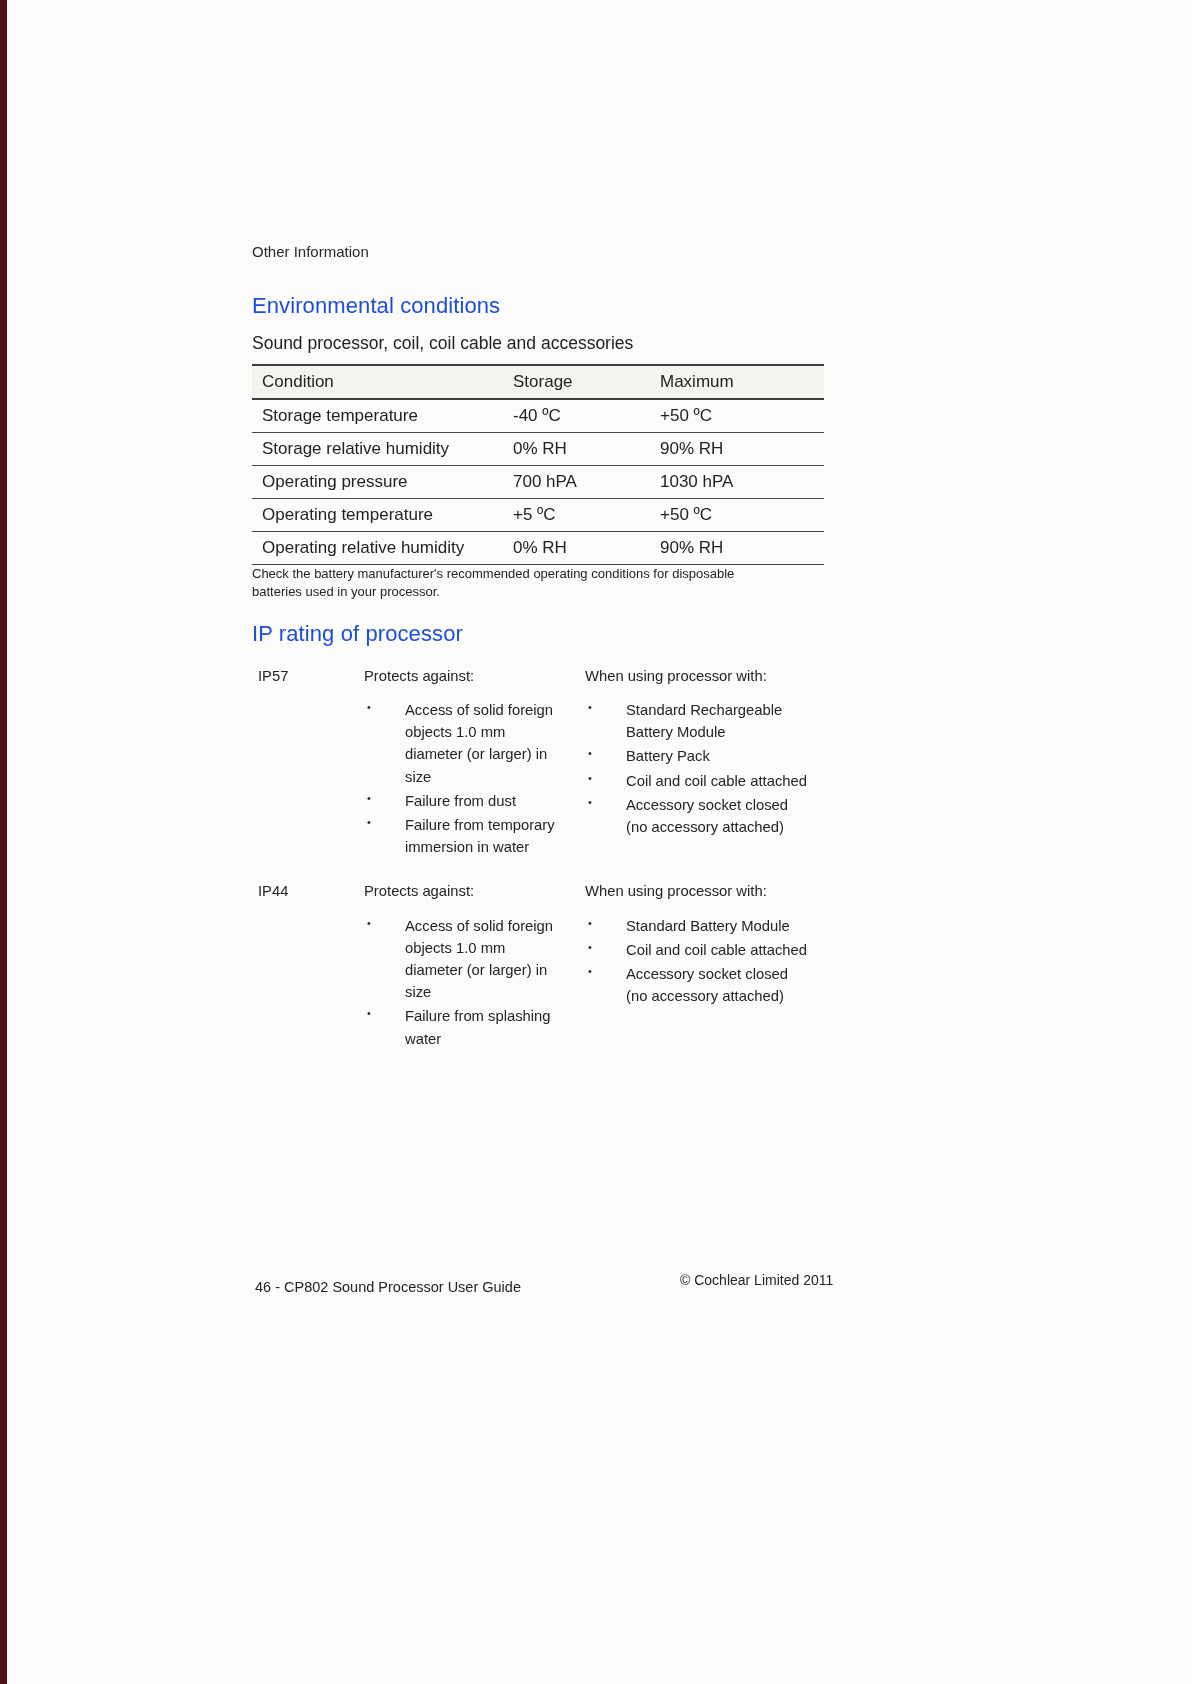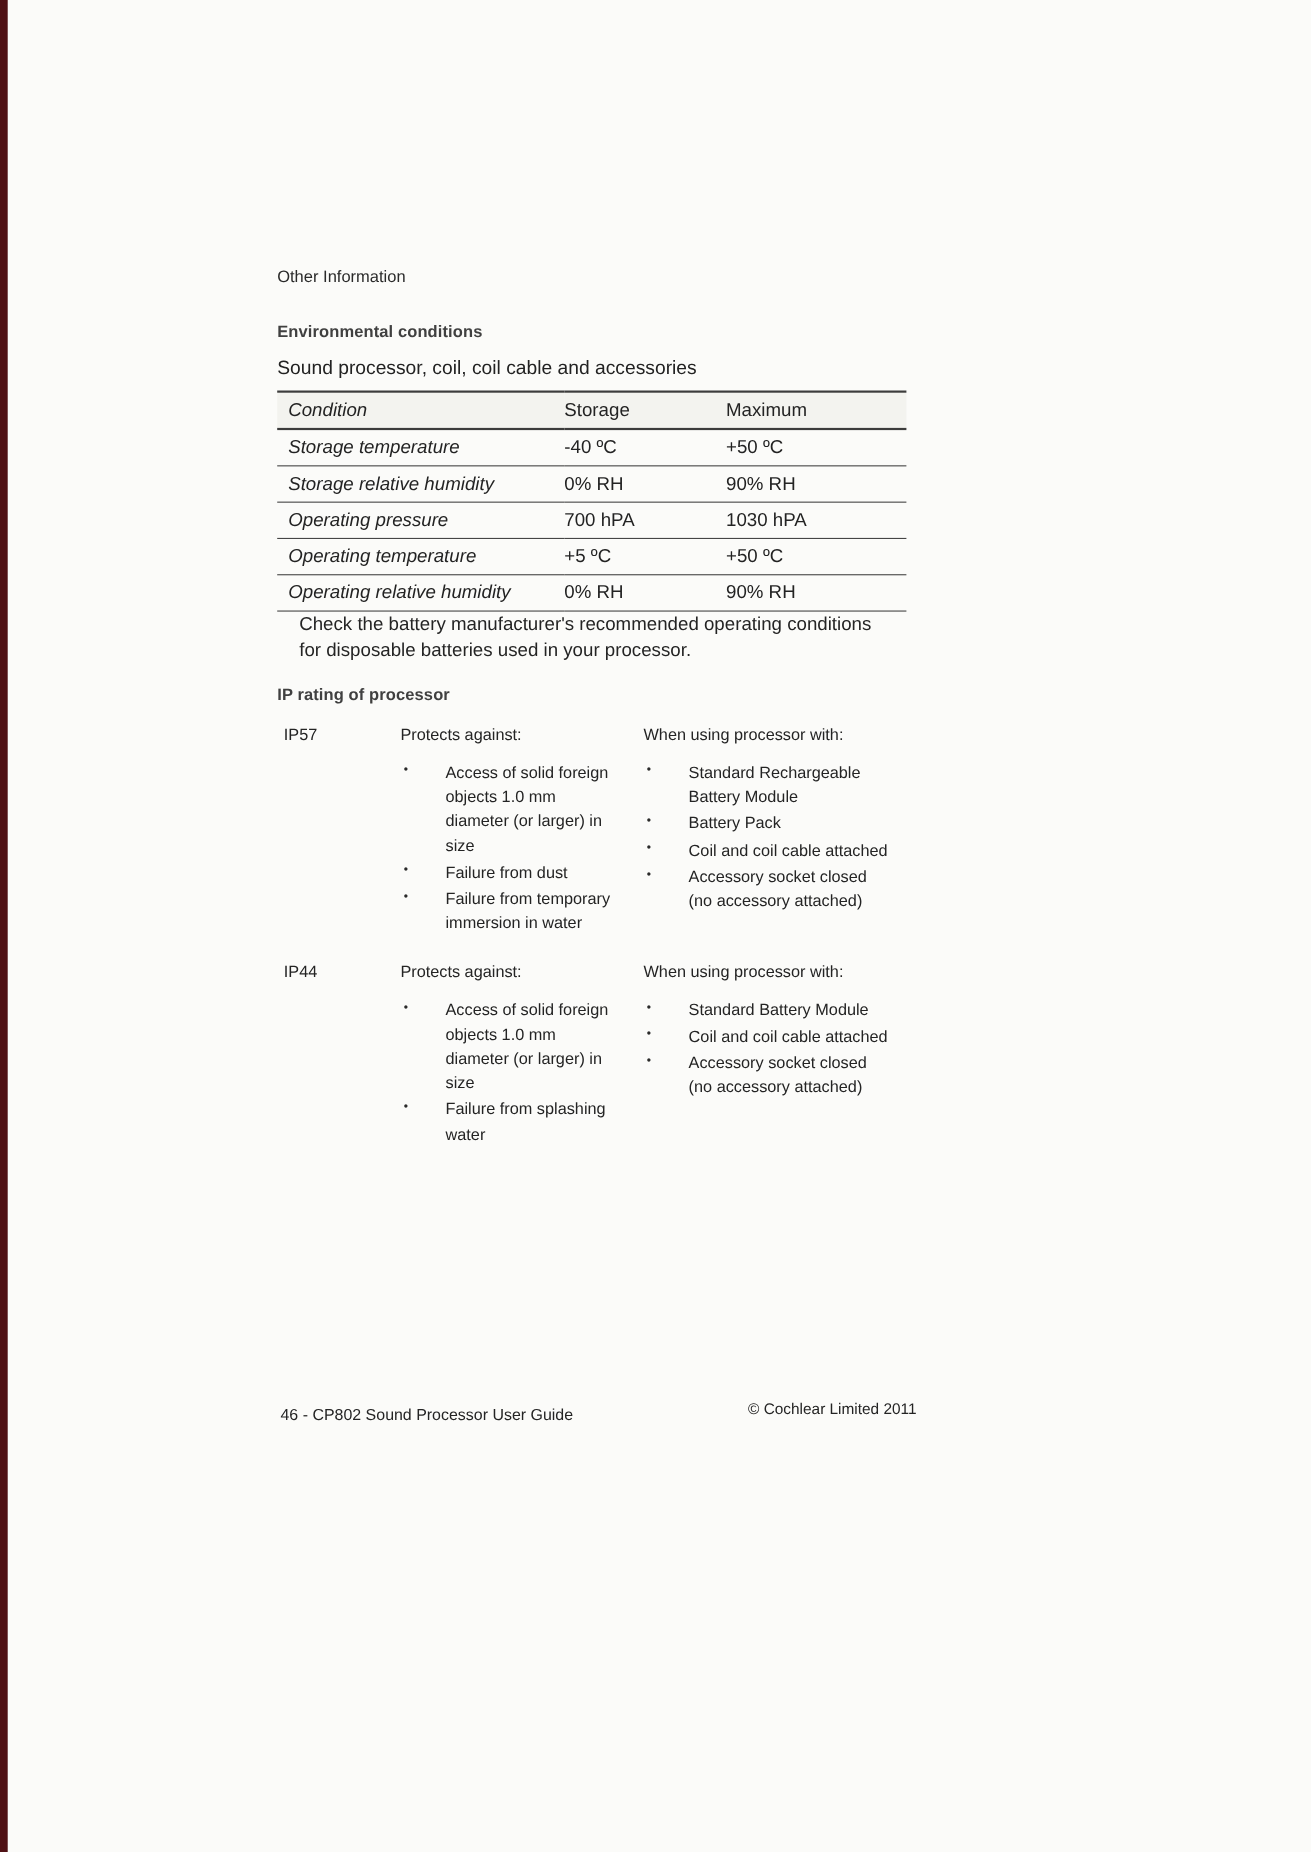--- a/index.html
+++ b/index.html
@@ -16,44 +16,44 @@
     width: 7px; height: 100%;
     background: #4f1115;
   }
   .content {
     position: absolute; left: 252px; top: 243px; width: 572px;
   }
   .breadcrumb {
     font-size: 15px; color: #2a2a2a; margin-bottom: 33px;
   }
   .h-main {
-    font-size: 15px; font-weight: 700; color: #404040;
+    font-size: 22px; font-weight: 400; color: #1d4ed8;
     letter-spacing: 0.1px; margin-bottom: 14px;
   }
   .h-sub {
     font-size: 17.5px; font-weight: 400; color: #222; margin-bottom: 10px;
   }
   table.env {
     width: 100%; border-collapse: collapse; font-size: 17px; color: #232323;
   }
   table.env thead tr {
     border-top: 2px solid #3c3c3c;
     border-bottom: 2px solid #3c3c3c;
     background: #f3f3ef;
   }
   table.env tbody tr { border-bottom: 1.5px solid #454545; }
   table.env th, table.env td {
     font-weight: 400; text-align: left; padding: 6px 0;
     height: 31px; vertical-align: middle;
   }
-  table.env th:first-child, table.env td:first-child { padding-left: 10px; width: 261px; font-style: italic; }
+  table.env th:first-child, table.env td:first-child { padding-left: 10px; width: 261px; }
   table.env th:nth-child(2), table.env td:nth-child(2) { width: 147px; }
   .disposable-title { margin-top: 26px; margin-bottom: 12px; }
   .body-text {
-    font-size: 17px; line-height: 1.38; width: 524px; color: #242424; margin-left: 20px;
+    font-size: 13px; line-height: 1.38; width: 524px; color: #242424;
   }
   .ip-title { margin-top: 20px; margin-bottom: 18px; }
   .ip-head, .ip-row {
     display: grid;
     grid-template-columns: 112px 218px 242px;
     font-size: 14.8px; line-height: 1.5; color: #242424;
   }
   .ip-head { margin-bottom: 8px; }
   .ip-row + .ip-row { margin-top: 20px; }
   .ip-col1 { padding-left: 6px; }

